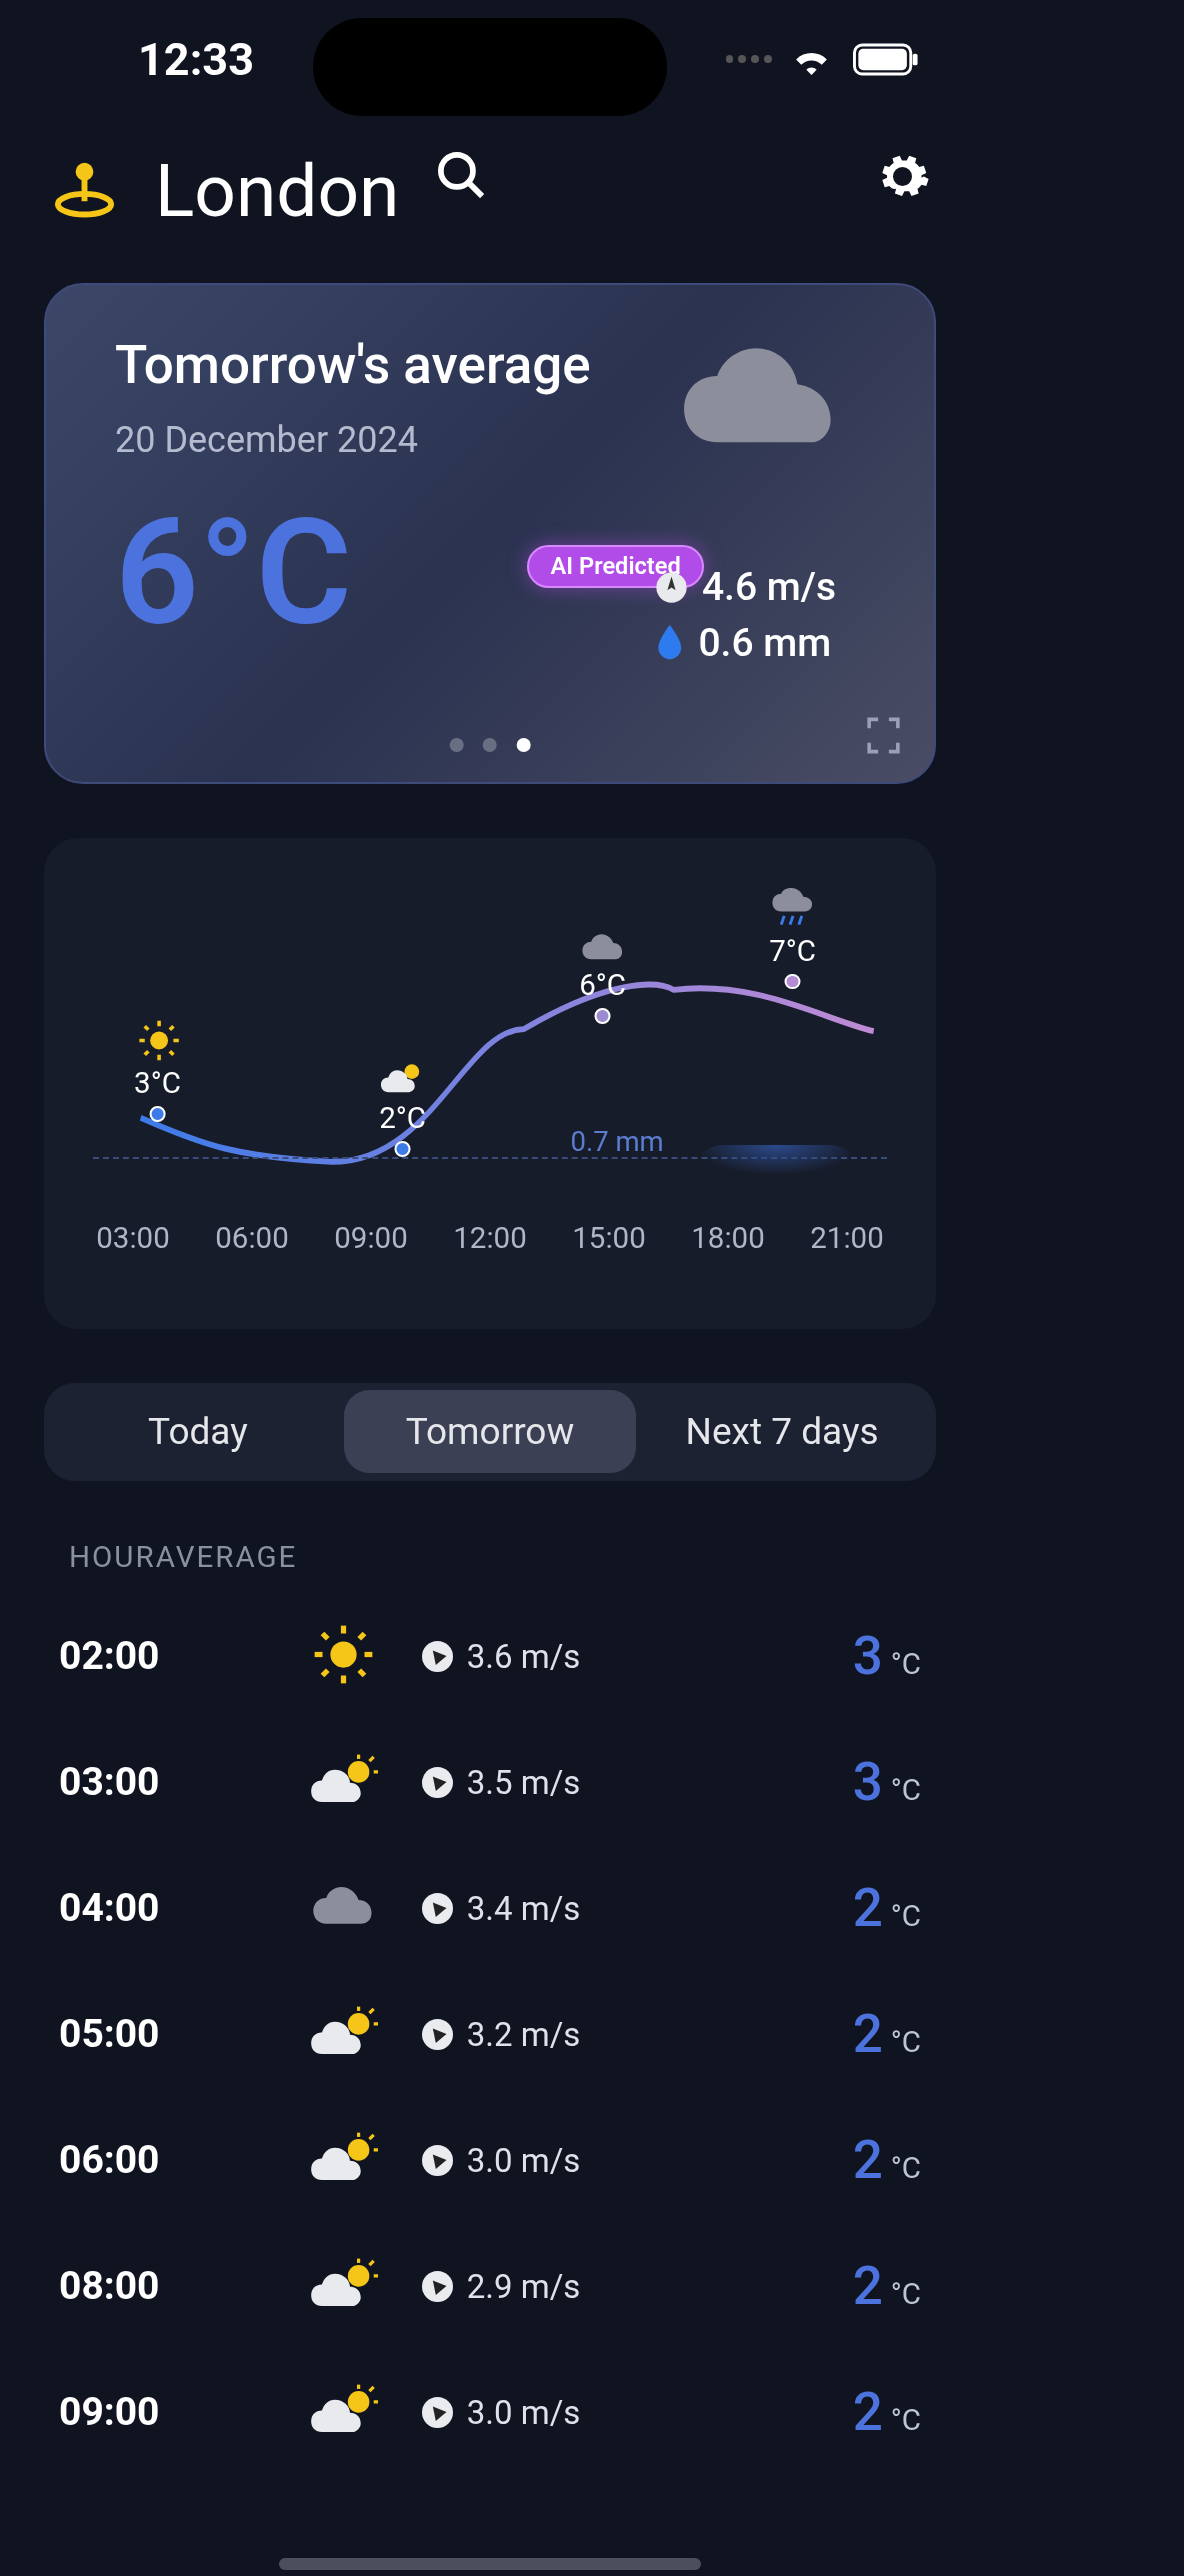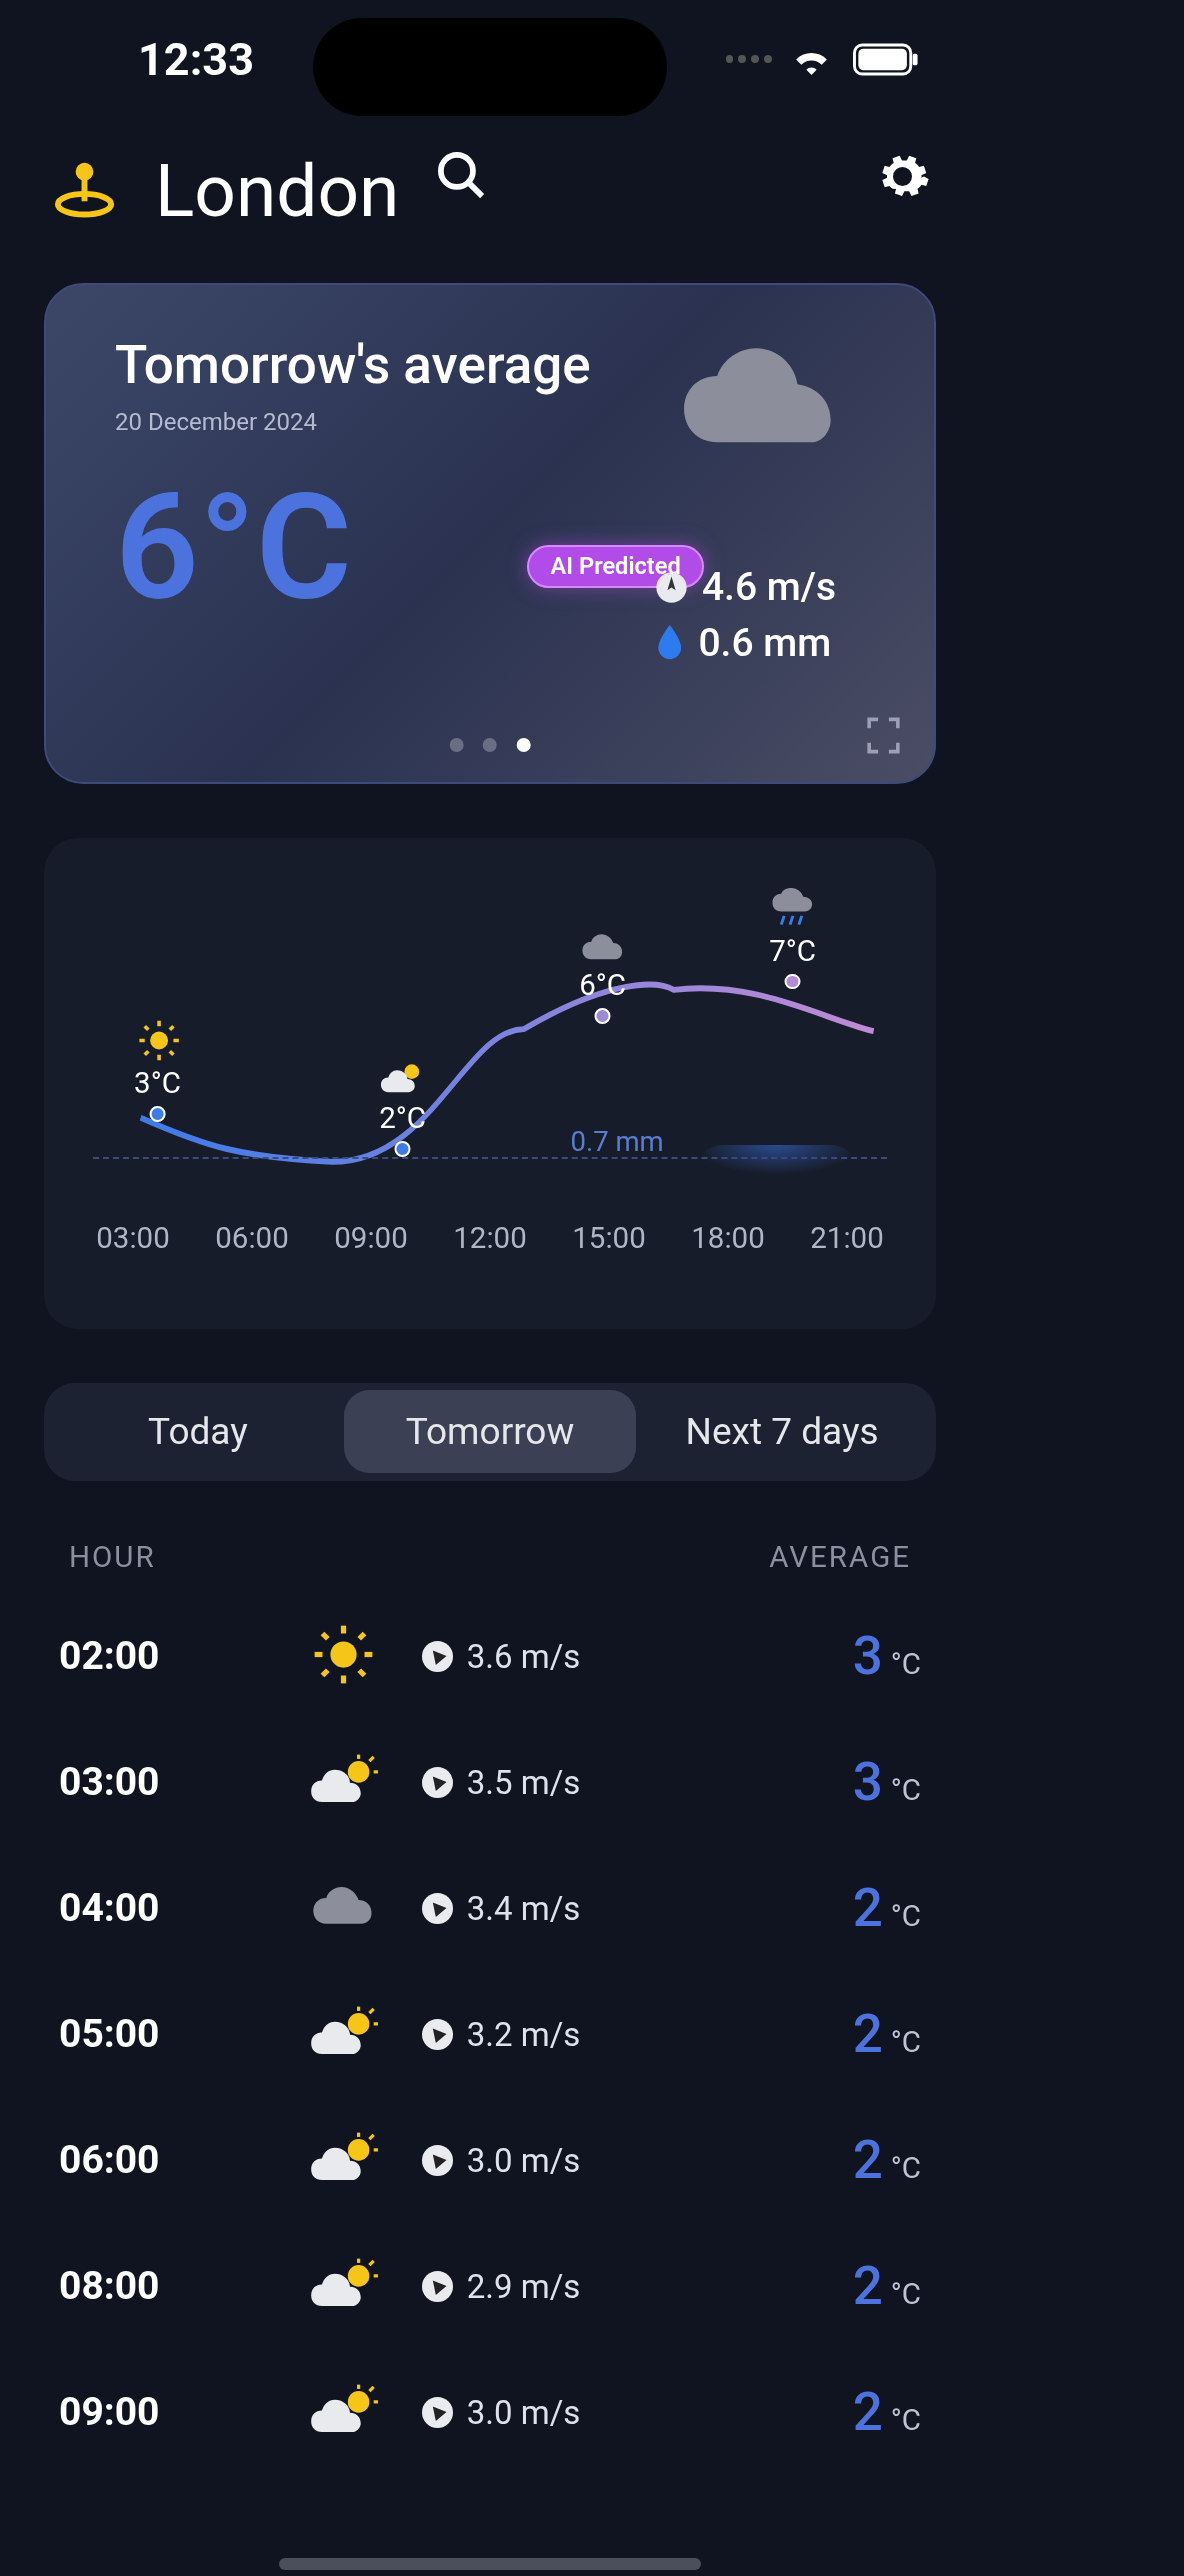--- a/index.html
+++ b/index.html
@@ -43,21 +43,21 @@
     margin: 29.5px 44px 0 44px;
     height: 501px;
     border-radius: 39px;
     background: linear-gradient(135deg, #3c4768 0%, #2a3250 50%, #4a4d64 100%);
     border: 2px solid #3e4a7a;
     padding: 49px 54px 29.5px 69px;
     position: relative;
     overflow:hidden;
   }
   .hero-title { font-size: 53px; font-weight: 500; }
-  .hero-date { font-size: 24px; color: #b5bbce; margin-top: 12px; }
+  .hero-date { font-size: 36px; color: #b5bbce; margin-top: 23px; }
   .hero-flex { display:flex; margin-top:39px; }
   .hero-temp { font-size: 147px; font-weight:600; color:#4c73dd; line-height:1; }
   .ai-chip {
     position:absolute;
     left:481px; top:260px;
     background: #b24ce8;
     border: 2px solid #d889ff;
     color:#fff; font-size:23.6px; font-weight:600;
     padding: 5.9px 21.6px; border-radius: 23.6px;
     box-shadow: 0 0 19.6px #b24ce880;
@@ -100,21 +100,21 @@
     border-radius: 31px;
     display:flex;
     height:98px;
     align-items:center;
     padding: 7.9px;
   }
   .seg-btn { flex:1; text-align:center; font-size:37px; color:#e5e7eb; border-radius:25.5px; height:83px; line-height:83px;}
   .seg-btn.active { background:#3b4054; }
 
   
-  .list-header { display:flex; justify-content:space-between; padding: 59px 69px 19.6px 69px; font-size:29.5px; color:#8a90a0; letter-spacing:2px;}
+  .list-header { display:flex; justify-content:flex-start; padding: 59px 69px 19.6px 69px; font-size:29.5px; color:#8a90a0; letter-spacing:2px;}
   .rows { padding: 0 59px; }
   .hrow { display:flex; align-items:center; height:126px; }
   .hrow .h-time { width:206px; font-size:39px; font-weight:700;}
   .hrow .h-icon { width:157px; text-align:center;}
   .hrow .h-wind { flex:1; display:flex; align-items:center; gap:13.8px; font-size:33px; color:#dfe2ea;}
   .windcir{ width:31px;height:31px;border-radius:50%;background:#e9ebef; position:relative;}
   .windcir::after{content:"";position:absolute;left:7.9px;top:7.9px;width:0;height:0;border-left:7.9px solid transparent;border-right:7.9px solid transparent;border-bottom:13.8px solid #222; transform: rotate(-40deg);}
   .h-temp { width:157px; text-align:right; display:flex; align-items:baseline; justify-content:flex-end; gap:7.9px;}
   .h-temp .num { font-size:53px; font-weight:500; color:#4c73dd;}
   .h-temp .unit{ font-size:29.5px; color:#bfc4d4;}

